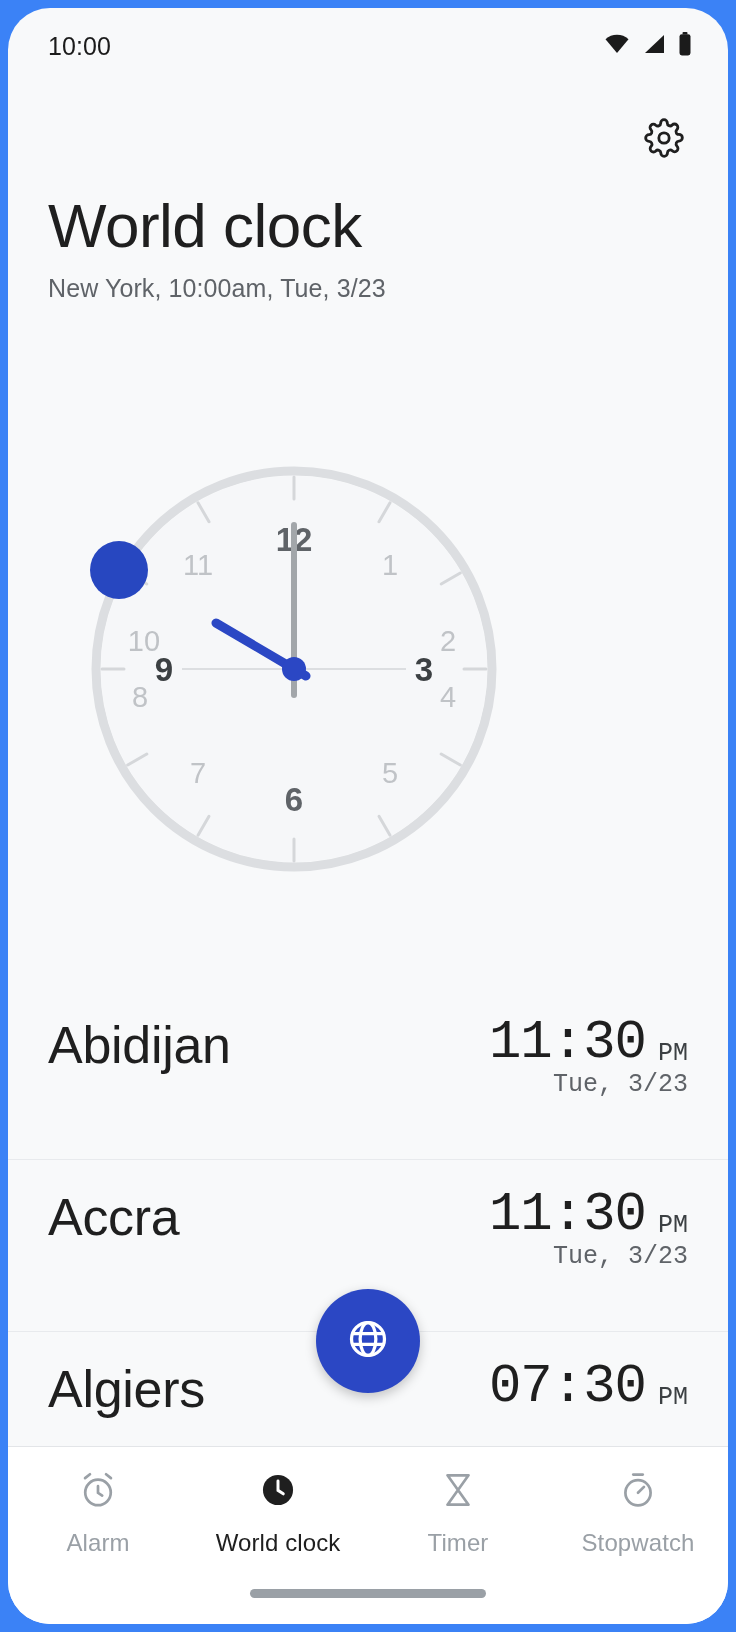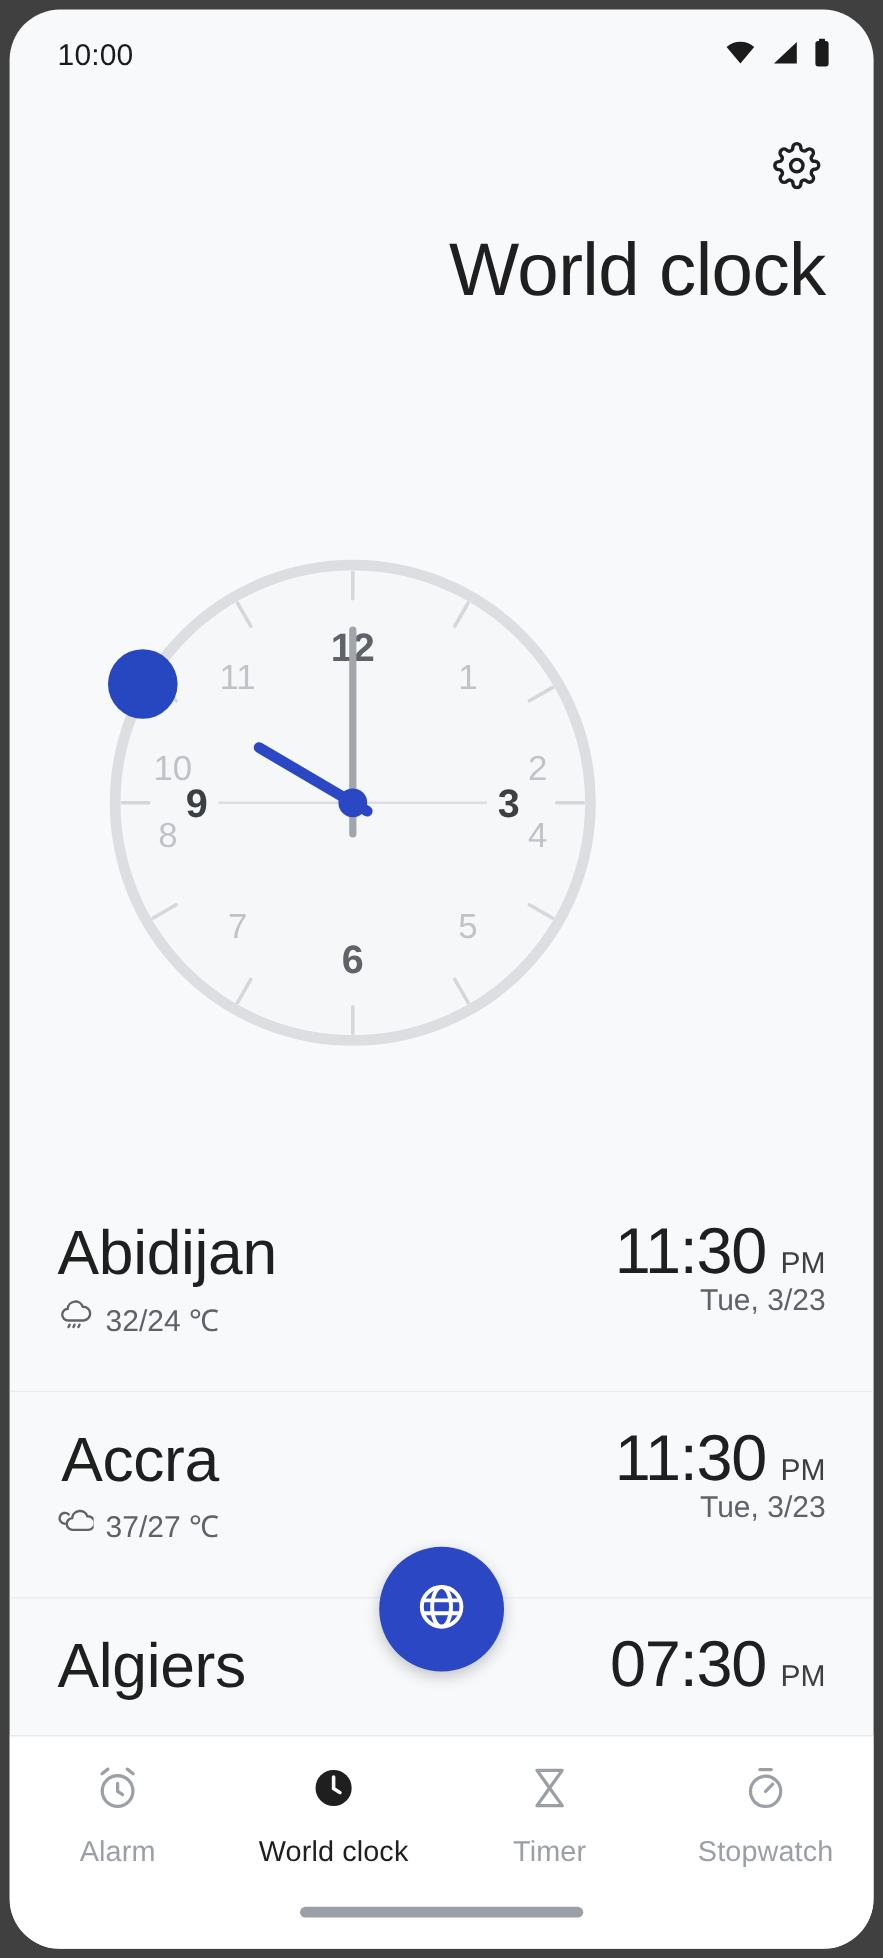--- a/index.html
+++ b/index.html
@@ -4,22 +4,22 @@
 <style>
   * { margin:0; padding:0; box-sizing:border-box; }
   html, body {
     width:736px; height:1632px;
     background:#000;
     font-family:"Liberation Sans", sans-serif;
     overflow:hidden;
   }
   #phone {
     position:absolute; inset:0;
-    background:#404040;
-    display:flex; align-items:center; justify-content:center;text-align:right;
+    background:#3b82f6;
+    display:flex; align-items:center; justify-content:center;
   }
   #screen {
     position:absolute;
     left:8px; top:8px;
     width:720px; height:1616px;
     background:#F8F9FA;
     border-radius:42px;
     overflow:hidden;
   }
 
@@ -74,21 +74,21 @@
     font-size:52px; font-weight:400; color:#1f1f1f;
     letter-spacing:-.3px; line-height:1.05;
   }
   .city-weather {
     margin-top:8px;
     display:flex; align-items:center; gap:10px;
     font-size:25px; color:#5f6368;
   }
   .city-row .right {
     padding-top:28px;
-    display:flex; flex-direction:column; align-items:flex-end;
+    display:flex; flex-direction:column; align-items:flex-end;font-family:Liberation Mono, monospace;
   }
   .time-line { display:flex; align-items:flex-end; gap:12px; }
   .city-time {
     font-size:54px; color:#1f1f1f; letter-spacing:-1px; line-height:1;
   }
   .city-ampm {
     font-size:25px; color:#3c4043; line-height:1; padding-bottom:4px;
   }
   .city-date {
     font-size:25px; color:#5f6368;
@@ -165,20 +165,21 @@
     <span>
       <svg width="40" height="40" viewBox="0 0 24 24" fill="none" stroke="#1f1f1f" stroke-width="1.7" stroke-linecap="round" stroke-linejoin="round">
         <circle cx="12" cy="12" r="3.1"></circle>
         <path d="M19.4 15a1.65 1.65 0 0 0 .33 1.82l.06.06a2 2 0 1 1-2.83 2.83l-.06-.06a1.65 1.65 0 0 0-1.82-.33 1.65 1.65 0 0 0-1 1.51V21a2 2 0 1 1-4 0v-.09A1.65 1.65 0 0 0 9 19.4a1.65 1.65 0 0 0-1.82.33l-.06.06a2 2 0 1 1-2.83-2.83l.06-.06A1.65 1.65 0 0 0 4.6 15a1.65 1.65 0 0 0-1.51-1H3a2 2 0 1 1 0-4h.09A1.65 1.65 0 0 0 4.6 9a1.65 1.65 0 0 0-.33-1.82l-.06-.06a2 2 0 1 1 2.83-2.83l.06.06A1.65 1.65 0 0 0 9 4.6a1.65 1.65 0 0 0 1-1.51V3a2 2 0 1 1 4 0v.09a1.65 1.65 0 0 0 1 1.51 1.65 1.65 0 0 0 1.82-.33l.06-.06a2 2 0 1 1 2.83 2.83l-.06.06A1.65 1.65 0 0 0 19.4 9c.14.35.4.64.73.83H21a2 2 0 1 1 0 4h-.09a1.65 1.65 0 0 0-1.51 1z"></path>
       </svg>
     </span>
   </div>
 
   <div id="header">
     <div id="page-title">World clock</div>
+    <div id="page-subtitle">New York, 10:00am, Tue, 3/23</div>
   </div>
 
   <div id="clock-wrap">
     <div id="clock">
       <svg width="412" height="412" viewBox="0 0 412 412">
 
         <circle cx="206" cy="206" r="198" fill="none" stroke="#DCDEE1" stroke-width="9"></circle>
 
         <circle cx="206" cy="206" r="193" fill="#F6F7F9"></circle>
 
@@ -224,54 +225,34 @@
         <circle cx="31" cy="107" r="29" fill="#2747C0"></circle>
       </svg>
     </div>
   </div>
 
   <div id="city-list">
 
     <div class="city-row">
       <div class="left">
         <div class="city-name">Abidijan</div>
-        <div class="city-weather">
-          <span>
-            <svg width="30" height="30" viewBox="0 0 24 24" fill="none" stroke="#5f6368" stroke-width="1.6" stroke-linecap="round">
-              <path d="M7 15.5a3.9 3.9 0 0 1-.3-7.79 5.2 5.2 0 0 1 10.1-1.3A3.7 3.7 0 0 1 17.5 15.5z"></path>
-              <line x1="8" y1="18.3" x2="7.3" y2="19.9"></line>
-              <line x1="11.3" y1="18.3" x2="10.6" y2="19.9"></line>
-              <line x1="14.6" y1="18.3" x2="13.9" y2="19.9"></line>
-            </svg>
-          </span>
-          <span>32/24 ℃</span>
-        </div>
       </div>
       <div class="right">
         <div class="time-line">
           <span class="city-time">11:30</span>
           <span class="city-ampm">PM</span>
         </div>
         <div class="city-date">Tue, 3/23</div>
       </div>
       <div class="row-divider"></div>
     </div>
 
     <div class="city-row">
       <div class="left">
         <div class="city-name">Accra</div>
-        <div class="city-weather">
-          <span>
-            <svg width="30" height="30" viewBox="0 0 24 24" fill="none" stroke="#5f6368" stroke-width="1.6" stroke-linecap="round">
-              <path d="M4.8 13.4a3.6 3.6 0 1 1 2.6-6.2"></path>
-              <path d="M10 17.5a3.9 3.9 0 0 1-.3-7.79 5.2 5.2 0 0 1 10.1-1.3A3.7 3.7 0 0 1 20.5 17.5z"></path>
-            </svg>
-          </span>
-          <span>37/27 ℃</span>
-        </div>
       </div>
       <div class="right">
         <div class="time-line">
           <span class="city-time">11:30</span>
           <span class="city-ampm">PM</span>
         </div>
         <div class="city-date">Tue, 3/23</div>
       </div>
       <div class="row-divider"></div>
     </div>

